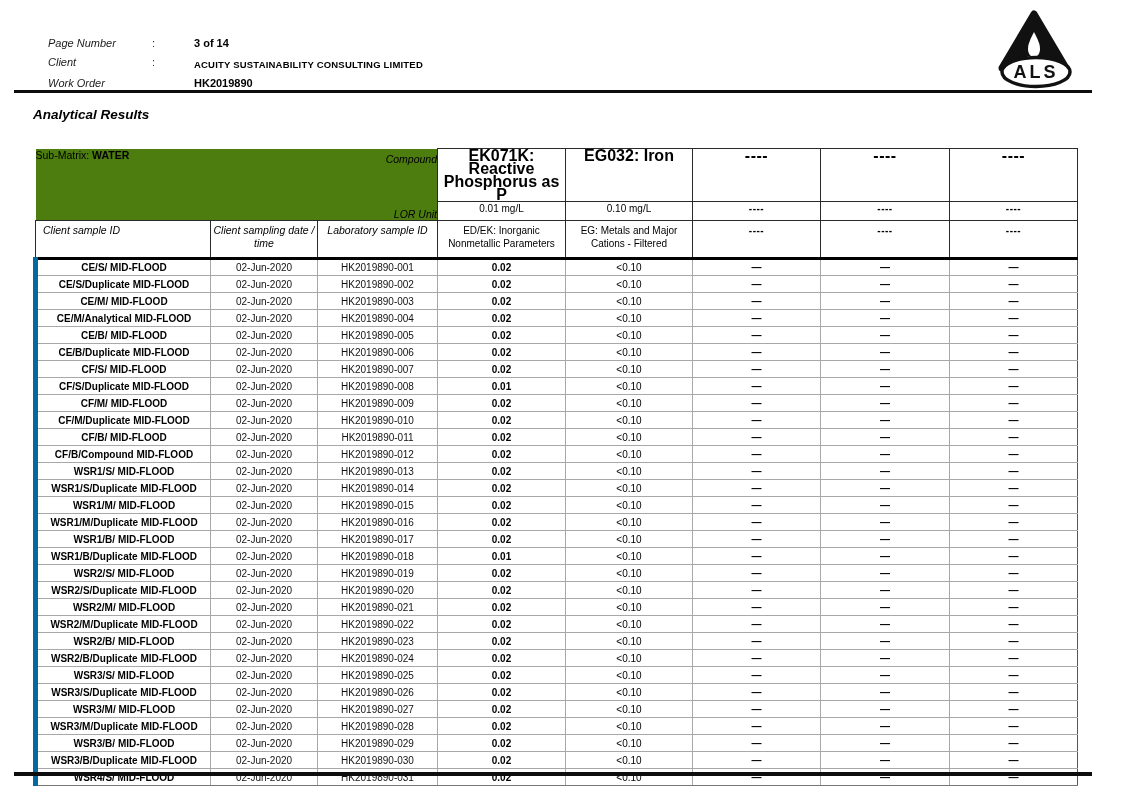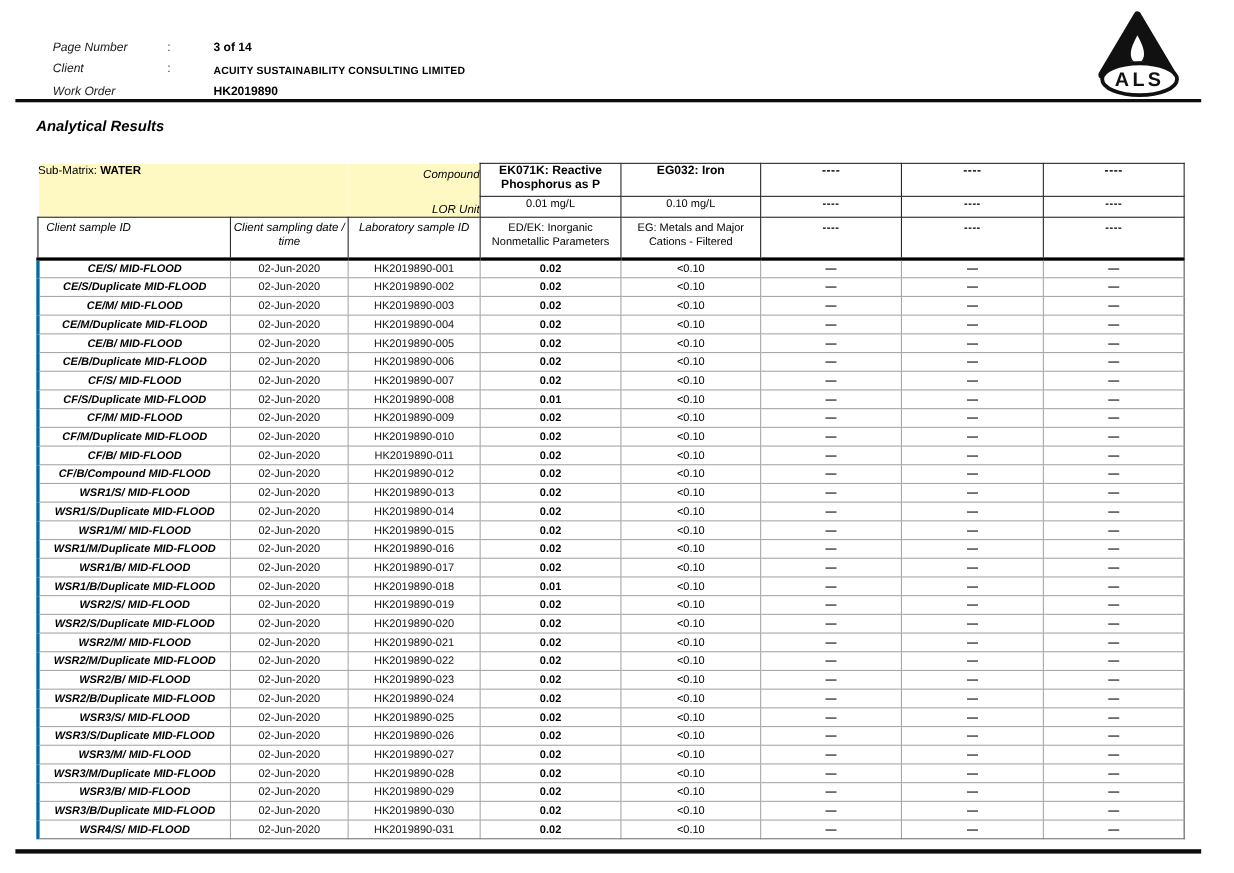--- a/index.html
+++ b/index.html
@@ -37,30 +37,30 @@
     position: absolute; left: 33px; top: 148px;
     width: 1042px; border-collapse: collapse; table-layout: fixed;
   }
   table.results td { padding: 0; overflow: hidden; }
 
   
   tr.compound-row { height: 30px; }
   tr.lor-row      { height: 19px; }
   tr.method-row   { height: 38px; }
 
-  td.plain { border: none; background: #fef9c3; }
+  td.plain { border: none; background: #4d7c0f; }
   td.submatrix { font-size: 10.5px; padding-left: 8px; vertical-align: top; padding-top: 4px; }
   td.submatrix b { font-weight: bold; }
   td.rightlab { font-style: italic; font-size: 10.5px; text-align: right; padding-right: 7px; vertical-align: bottom; padding-bottom: 3px; }
   tr.compound-row td.rightlab { vertical-align: top; padding-top: 4px; }
 
   td.box {
     border: 1.5px solid #2a2a2a;
     text-align: center; vertical-align: top;
-    font-size: 11px; line-height: 13px; padding-top: 2px;
+    font-size: 16px; line-height: 13px; padding-top: 2px;
   }
   td.box.cmp { font-weight: bold; }
   td.box.lor { font-size: 10px; }
   td.box.dash4 { font-weight: bold; letter-spacing: 0.5px; }
 
   tr.method-row td {
     border: 1.5px solid #2a2a2a;
     border-bottom: 3px solid #000;
     font-size: 10px; line-height: 13px;
     text-align: center; vertical-align: top; padding-top: 3px;
@@ -69,21 +69,21 @@
   tr.method-row td.idh.left { text-align: left; padding-left: 7px; }
   tr.method-row td.dash4 { font-weight: bold; letter-spacing: 0.5px; }
 
   
   tbody.data tr { height: 17px; }
   tbody.data td {
     border: 1px solid #a8a8a8;
     font-size: 10px; vertical-align: middle; text-align: center;
     white-space: nowrap;
   }
-  tbody.data td:first-child  { border-left: 3px solid #0369a1; font-style: italic; }
+  tbody.data td:first-child  { border-left: 5px solid #0369a1; }
   tbody.data td:last-child   { border-right: 1px solid #555; }
   tbody.data tr:last-child td { border-bottom: 1px solid #777; }
   td.c-id  { text-align: left; padding-left: 6px; font-weight: bold; font-size: 8.8px; }
   td.c-date, td.c-lab { font-size: 10.3px; color: #111; }
   td.c-val { font-size: 9.3px; }
   td.c-bold { font-weight: bold; }
   td.c-dash { font-size: 10px; letter-spacing: 0; }
 </style>
 </head>
 <body>
@@ -191,21 +191,21 @@
           <td class="c-id">CE/M/ MID-FLOOD</td>
           <td class="c-date">02-Jun-2020</td>
           <td class="c-lab">HK2019890-003</td>
           <td class="c-val c-bold">0.02</td>
           <td class="c-val">&lt;0.10</td>
           <td class="c-val c-bold c-dash">—</td>
           <td class="c-val c-bold c-dash">—</td>
           <td class="c-val c-bold c-dash">—</td>
         </tr>
         <tr>
-          <td class="c-id">CE/M/Duplicate MID-FLOOD</td>
+          <td class="c-id">CE/M/Analytical MID-FLOOD</td>
           <td class="c-date">02-Jun-2020</td>
           <td class="c-lab">HK2019890-004</td>
           <td class="c-val c-bold">0.02</td>
           <td class="c-val">&lt;0.10</td>
           <td class="c-val c-bold c-dash">—</td>
           <td class="c-val c-bold c-dash">—</td>
           <td class="c-val c-bold c-dash">—</td>
         </tr>
         <tr>
           <td class="c-id">CE/B/ MID-FLOOD</td>

